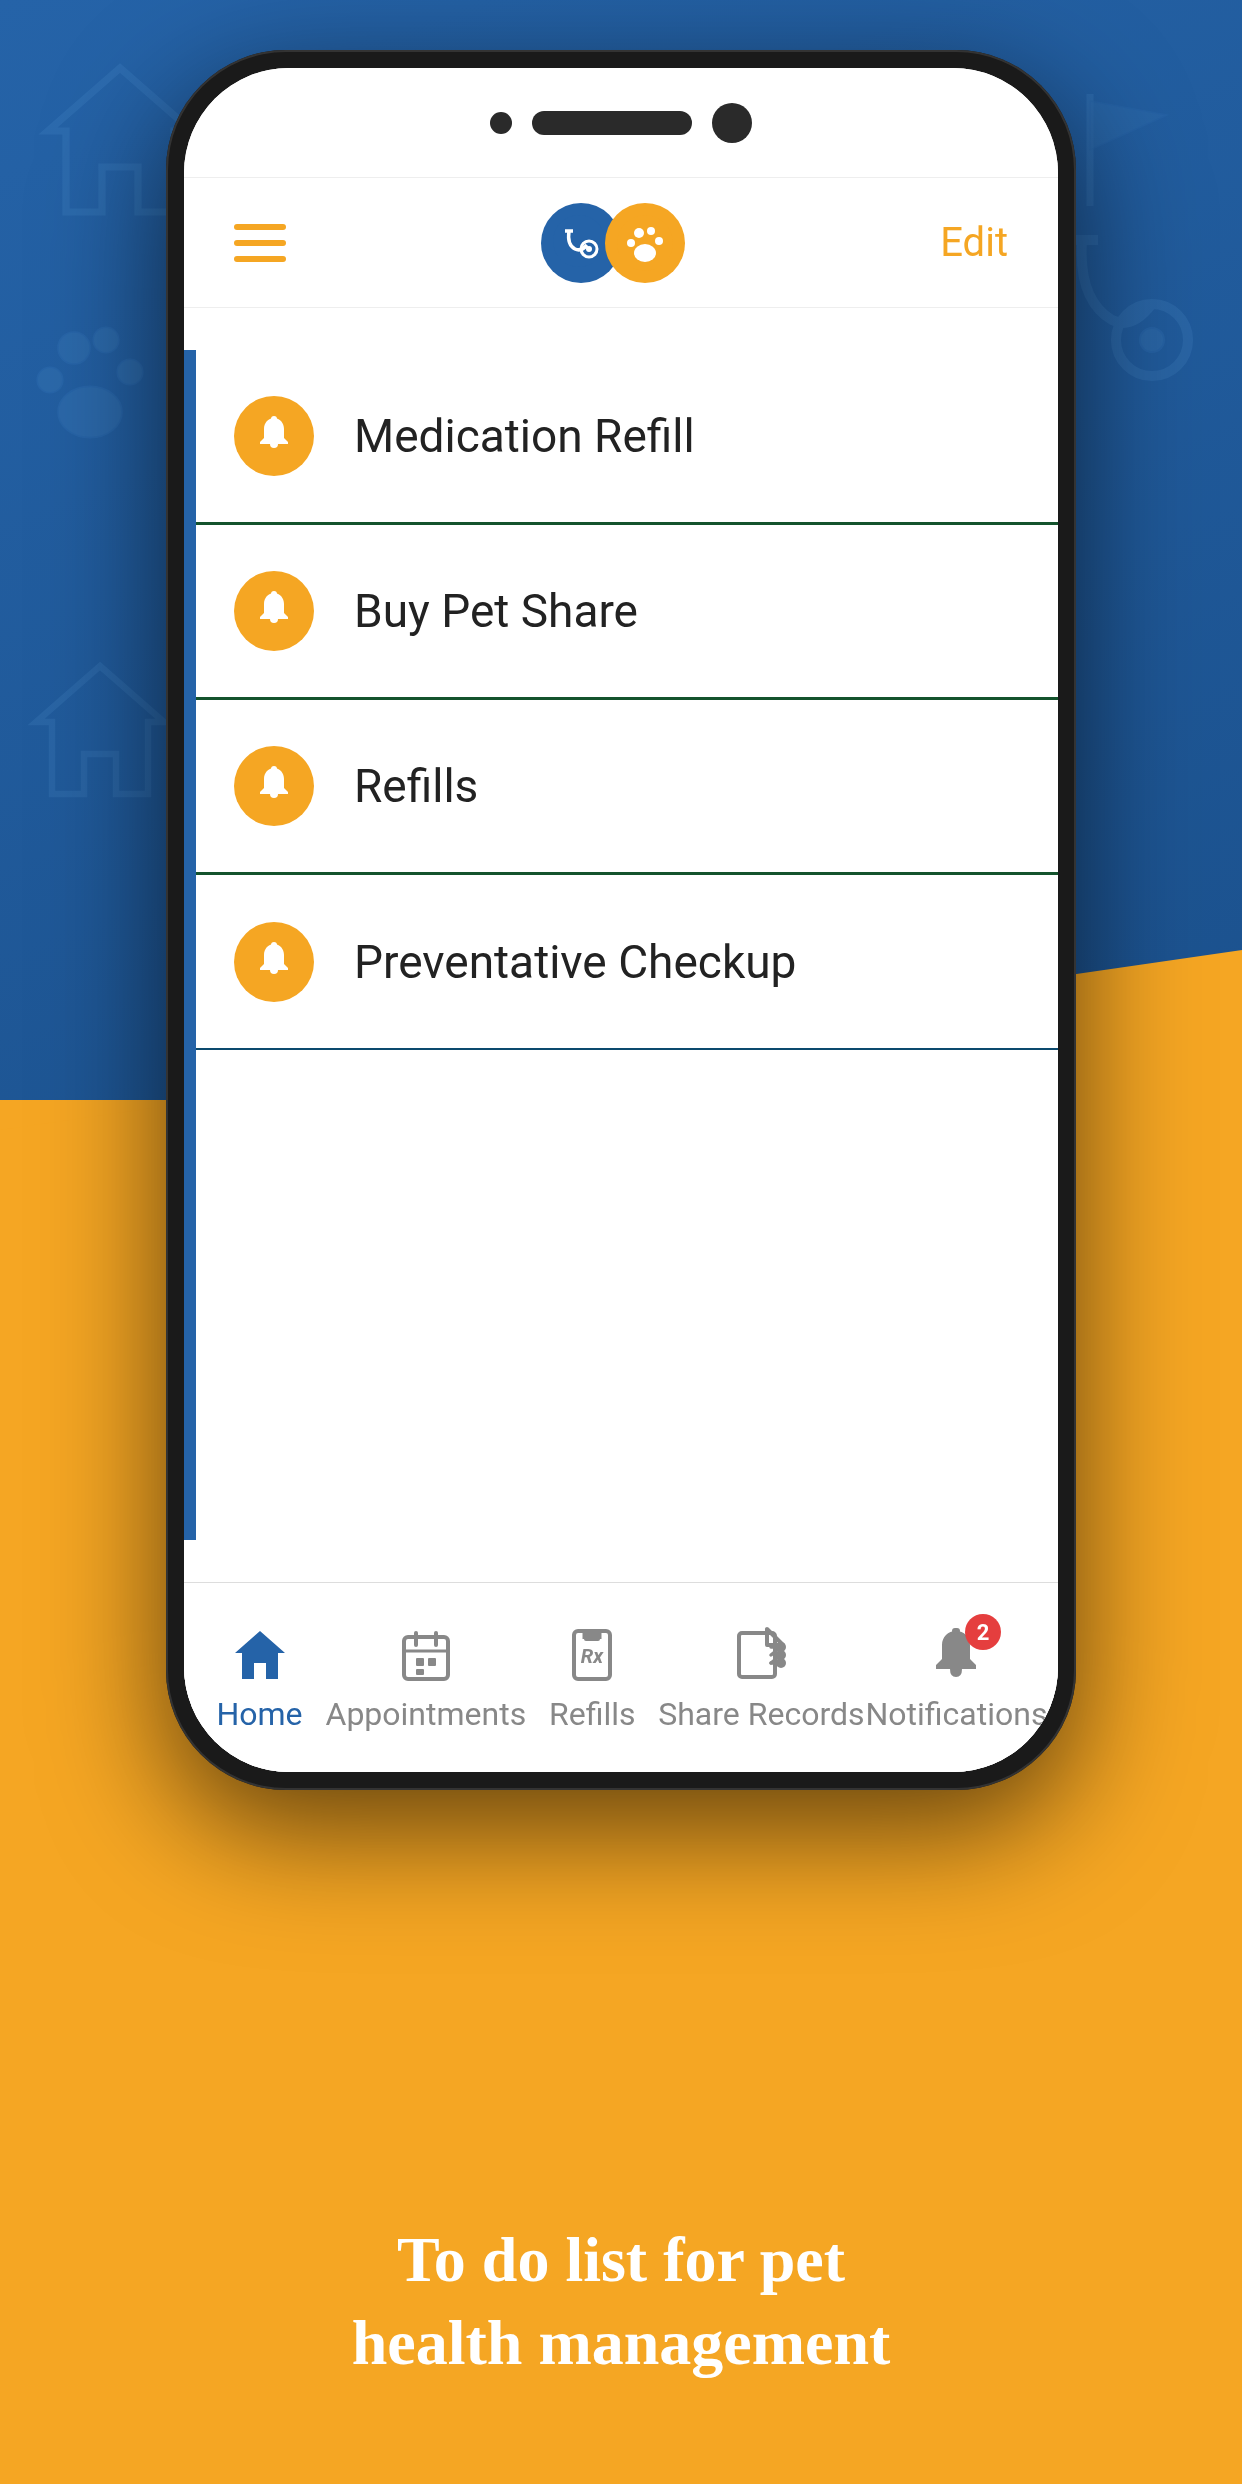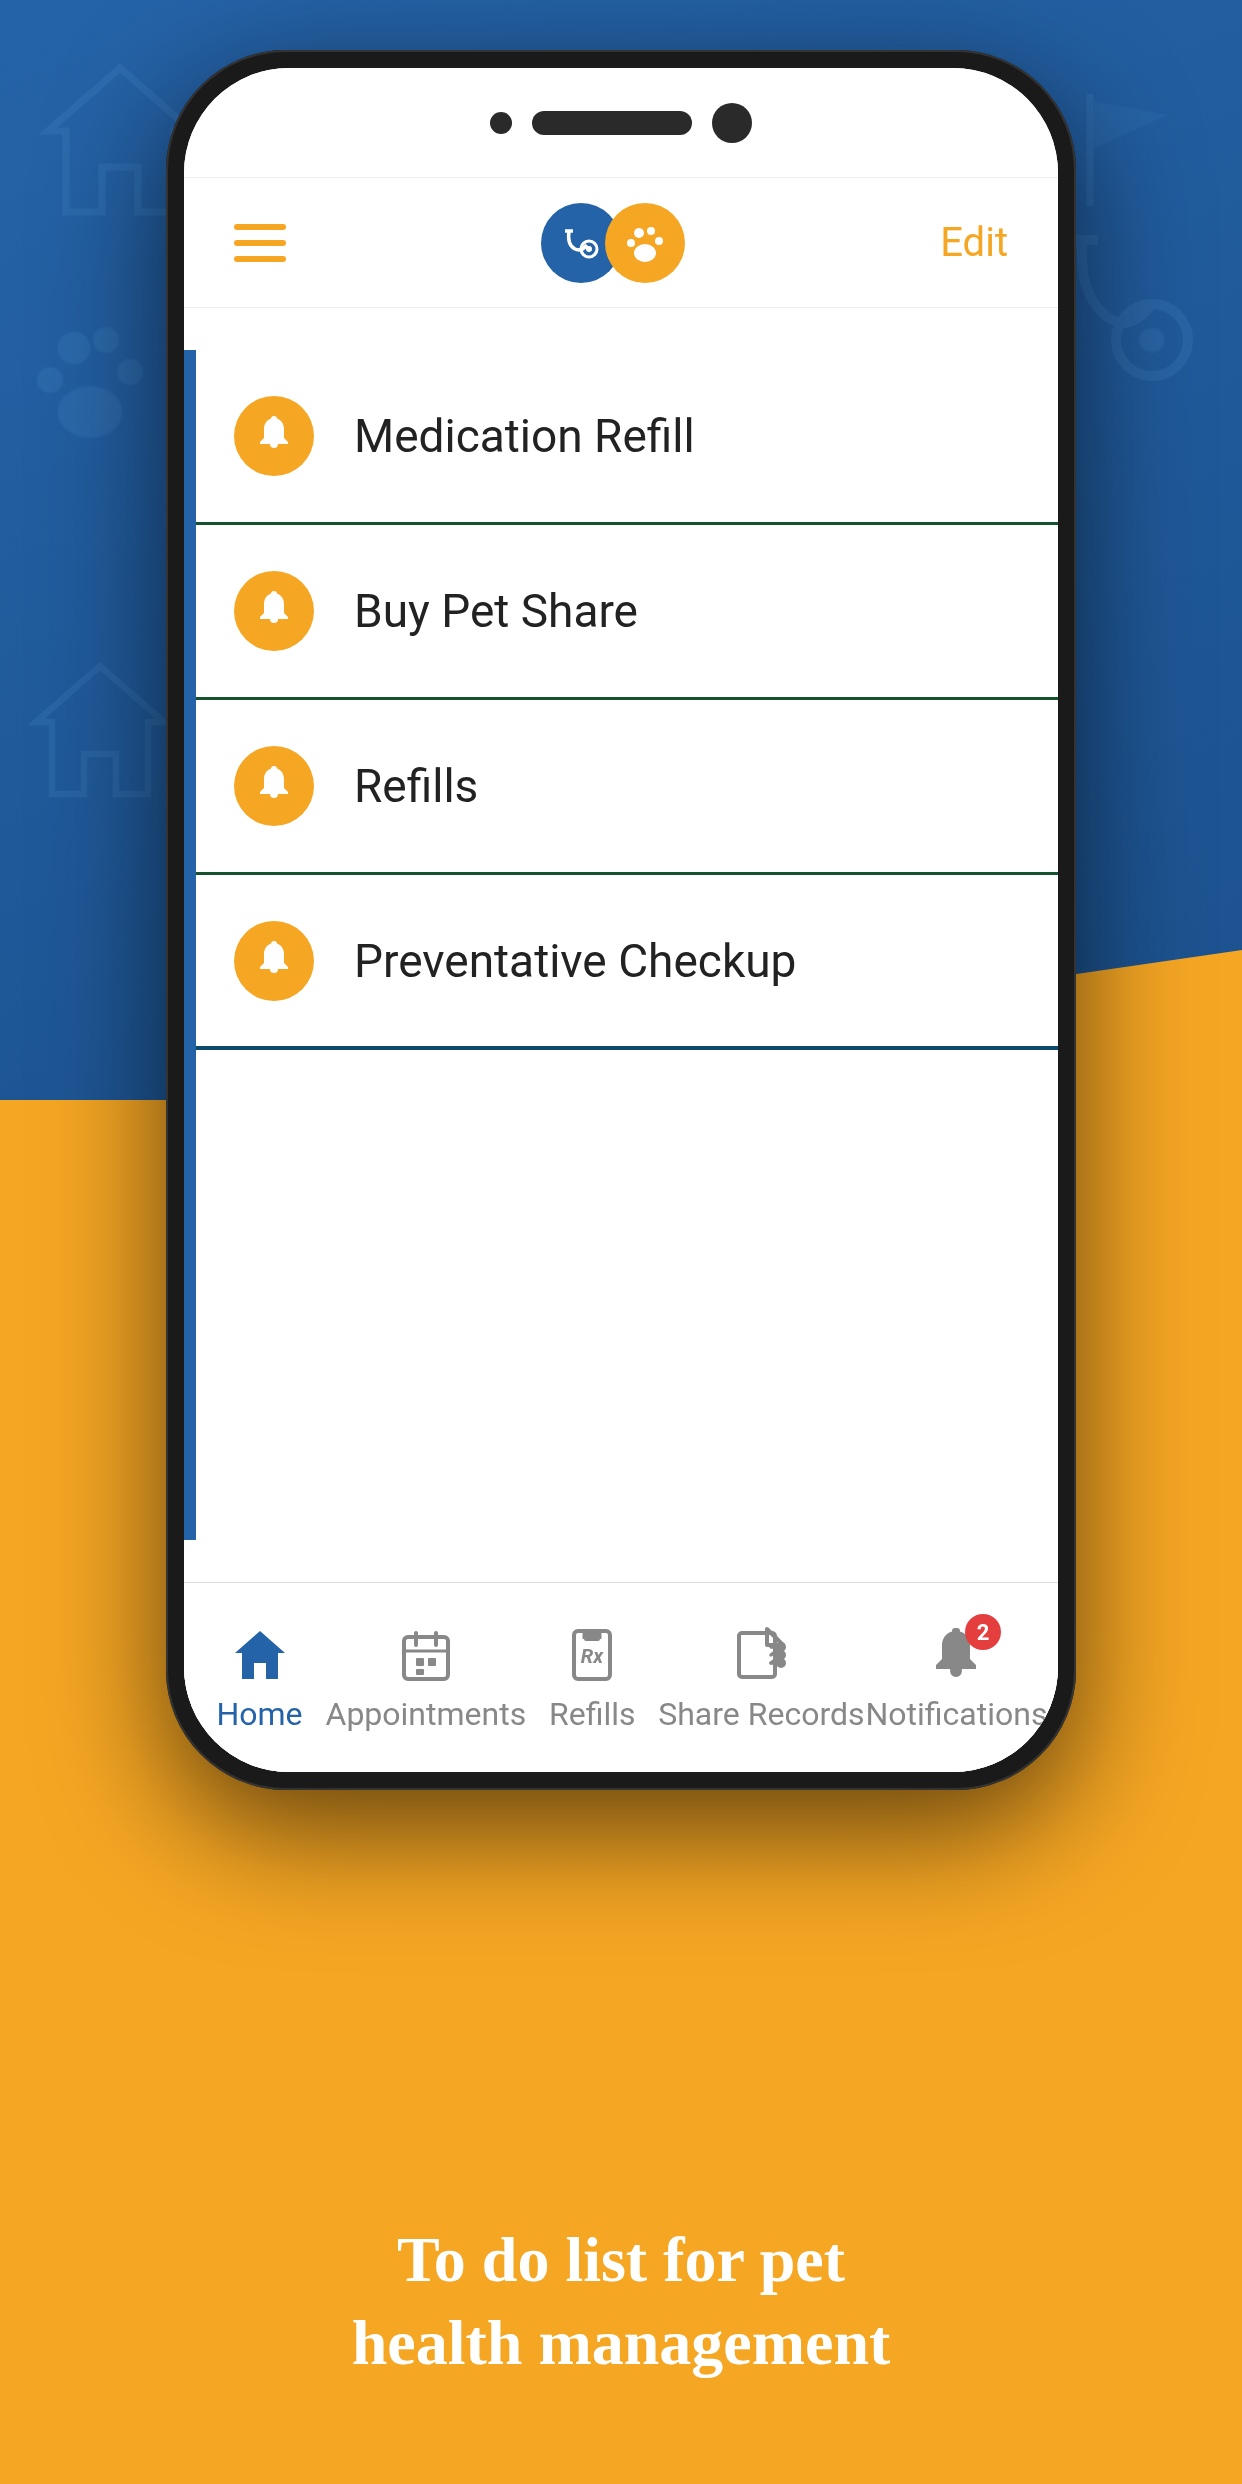--- a/index.html
+++ b/index.html
@@ -172,21 +172,21 @@
       display: flex;
       align-items: center;
       padding: 0 50px;
       height: 175px;
       border-bottom: 3px solid #14532d;
       gap: 40px;
       cursor: pointer;
     }
 
     .list-item:last-of-type {
-      border-bottom: 4px solid #0c4a6e;
+      border-bottom: 2px solid #0c4a6e;
       text-align: right;
     }
 
     .bell-icon-circle {
       width: 80px;
       height: 80px;
       background: #F5A623;
       border-radius: 50%;
       display: flex;
       align-items: center;

